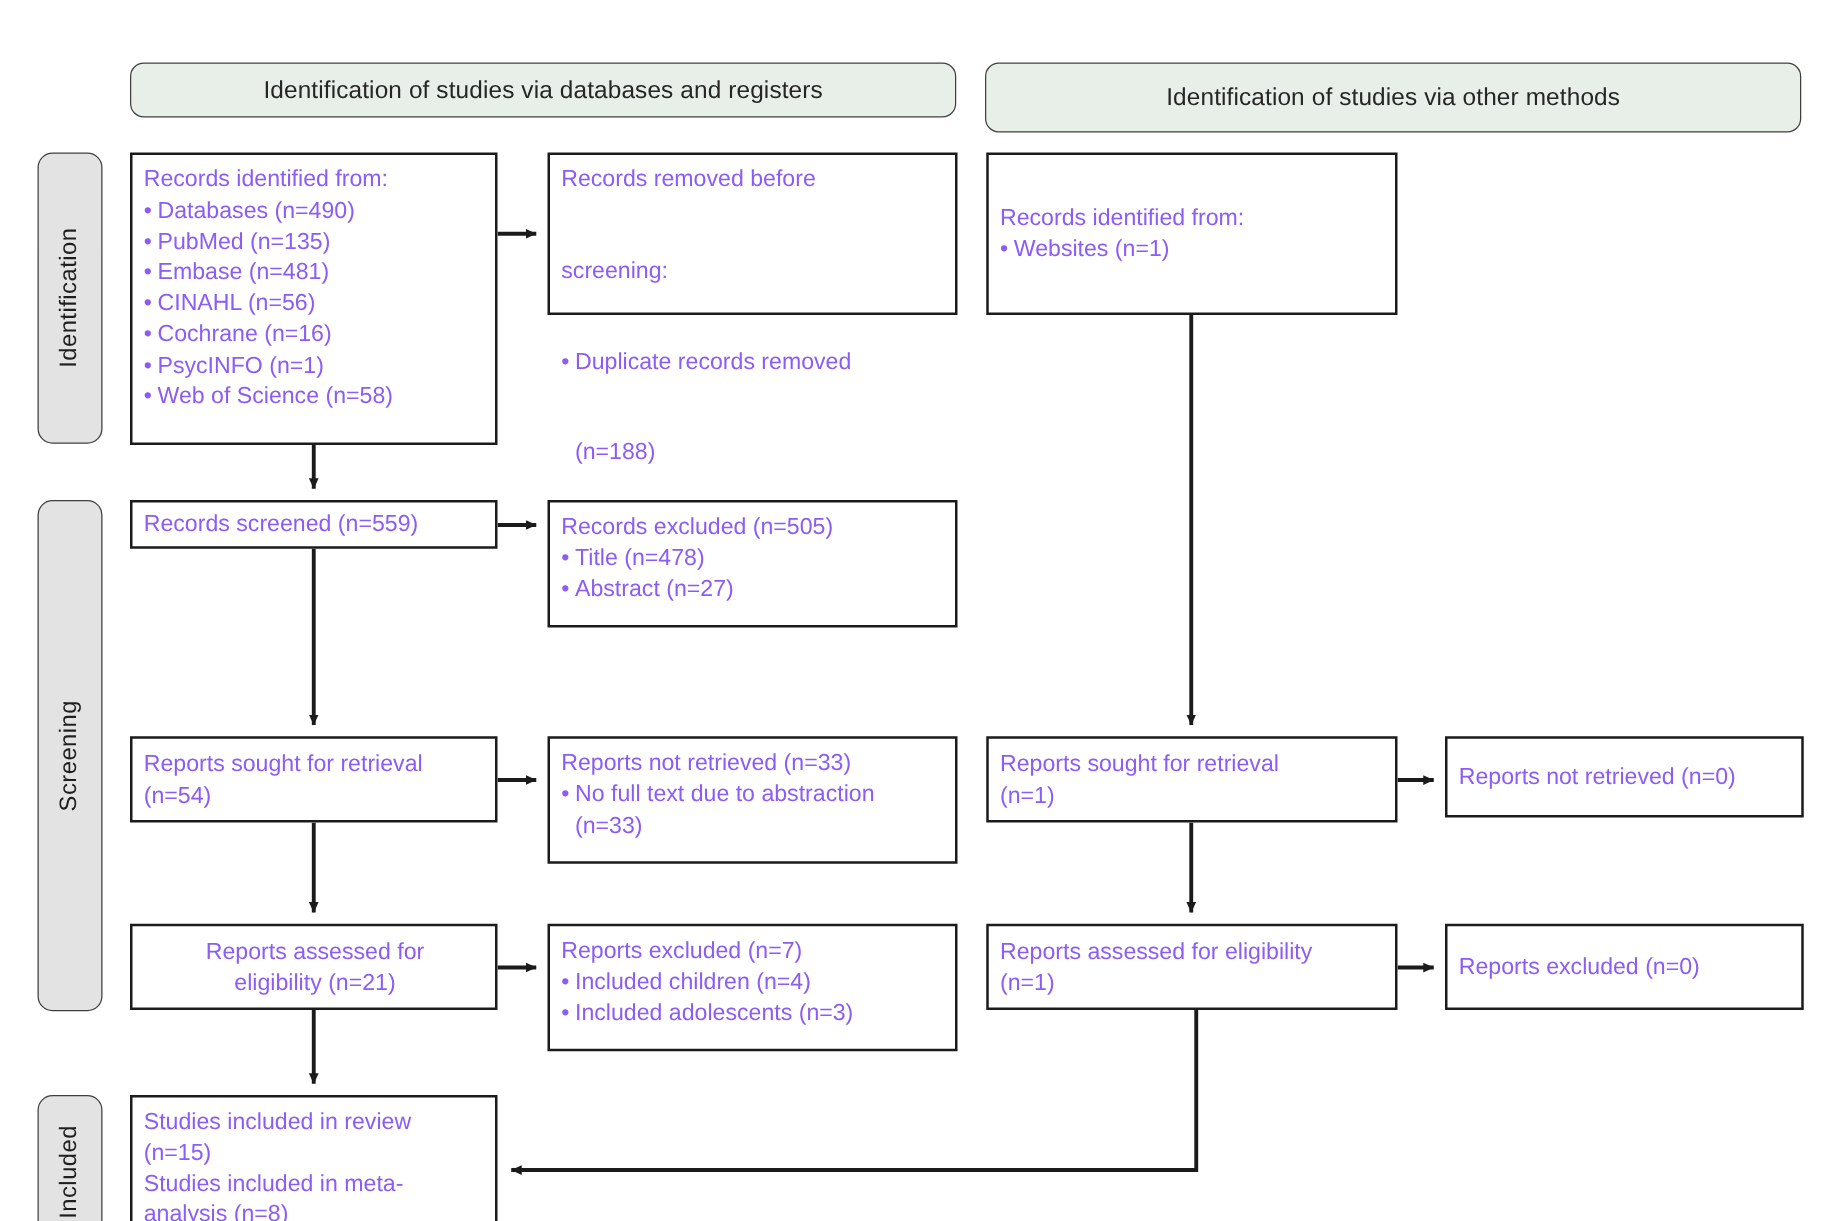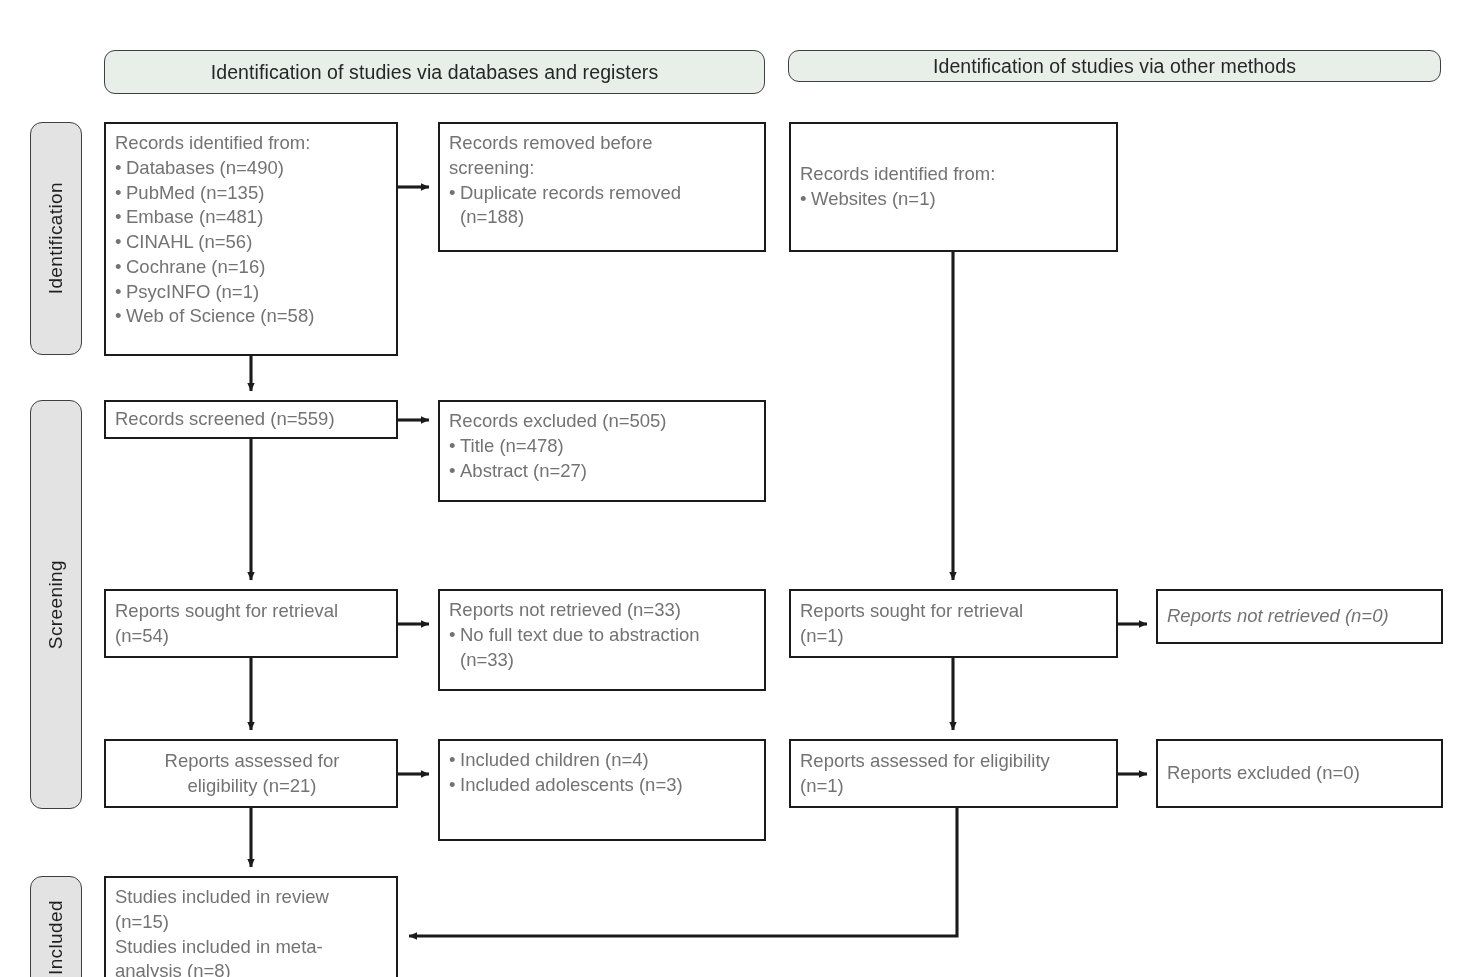--- a/index.html
+++ b/index.html
@@ -15,21 +15,21 @@
     position:absolute;background:#e3e3e3;border:1.5px solid #3f3f3f;border-radius:12px;
     display:flex;align-items:center;justify-content:center;box-sizing:border-box;
   }
   .sidelabel span{
     writing-mode:vertical-rl;transform:rotate(180deg);
     font-size:19px;color:#1f1f1f;letter-spacing:.4px;white-space:nowrap;
   }
   .box{
     position:absolute;background:#ffffff;border:2.2px solid #1b1b1b;box-sizing:border-box;
     display:flex;flex-direction:column;justify-content:center;
-    padding:4px 7px 4px 9px;font-size:18.5px;line-height:1.34;color:#737373;
+    padding:4px 7px 4px 9px;font-size:18.5px;line-height:1.34;color:#8b5cf6;
   }
   .box.top{justify-content:flex-start;padding-top:7px;}
   .box .ln{white-space:pre;}
   .box .bul{display:flex;}
   .box .bul .dot{width:11px;flex:0 0 11px;}
   .box .bul .txt{flex:1 1 auto;}
   .svgwrap{position:absolute;left:0;top:0;width:1461px;height:977px;pointer-events:none;}
 </style>
 </head>
 <body>
@@ -68,21 +68,21 @@
 
       <line x1="1118" y1="738" x2="1147" y2="738" marker-end="url(#ah)"></line>
 
       <path d="M957,772 L957,900 L409,900" marker-end="url(#ah)"></path>
     </g>
   </svg>
 
   <div class="banner" style="left:104px;top:14px;width:661px;height:44px;">
     <span>Identification of studies via databases and registers</span>
   </div>
-  <div class="banner" style="left:788px;top:14px;width:653px;height:32px;">
+  <div class="banner" style="left:788px;top:14px;width:653px;height:56px;">
     <span>Identification of studies via other methods</span>
   </div>
 
   <div class="sidelabel" style="left:30px;top:86px;width:52px;height:233px;">
     <span>Identification</span>
   </div>
   <div class="sidelabel" style="left:30px;top:364px;width:52px;height:409px;">
     <span>Screening</span>
   </div>
   <div class="sidelabel" style="left:30px;top:840px;width:52px;height:124px;">
@@ -114,21 +114,21 @@
     <div class="bul">
       <span class="dot">•</span>
       <span class="txt">PsycINFO (n=1)</span>
     </div>
     <div class="bul">
       <span class="dot">•</span>
       <span class="txt">Web of Science (n=58)</span>
     </div>
   </div>
 
-  <div class="box top" style="left:438px;top:86px;width:328px;height:130px;">
+  <div class="box top" style="left:438px;top:86px;width:328px;height:130px;gap:48px;">
     <div class="ln">Records removed before</div>
     <div class="ln">screening:</div>
     <div class="bul">
       <span class="dot">•</span>
       <span class="txt">Duplicate records removed</span>
     </div>
     <div class="bul">
       <span class="dot"></span>
       <span class="txt">(n=188)</span>
     </div>
@@ -166,20 +166,21 @@
       <span class="txt">(n=33)</span>
     </div>
   </div>
 
   <div class="box" style="left:104px;top:703px;width:294px;height:69px;align-items:center;">
     <div class="ln">Reports assessed for</div>
     <div class="ln">eligibility (n=21)</div>
   </div>
 
   <div class="box top" style="left:438px;top:703px;width:328px;height:102px;">
+    <div class="ln">Reports excluded (n=7)</div>
     <div class="bul">
       <span class="dot">•</span>
       <span class="txt">Included children (n=4)</span>
     </div>
     <div class="bul">
       <span class="dot">•</span>
       <span class="txt">Included adolescents (n=3)</span>
     </div>
   </div>
 
@@ -196,21 +197,21 @@
       <span class="dot">•</span>
       <span class="txt">Websites (n=1)</span>
     </div>
   </div>
 
   <div class="box" style="left:789px;top:553px;width:329px;height:69px;">
     <div class="ln">Reports sought for retrieval</div>
     <div class="ln">(n=1)</div>
   </div>
 
-  <div class="box" style="left:1156px;top:553px;width:287px;height:55px;font-style:italic;">
+  <div class="box" style="left:1156px;top:553px;width:287px;height:65px;">
     <div class="ln">Reports not retrieved (n=0)</div>
   </div>
 
   <div class="box" style="left:789px;top:703px;width:329px;height:69px;">
     <div class="ln">Reports assessed for eligibility</div>
     <div class="ln">(n=1)</div>
   </div>
 
   <div class="box" style="left:1156px;top:703px;width:287px;height:69px;">
     <div class="ln">Reports excluded (n=0)</div>

